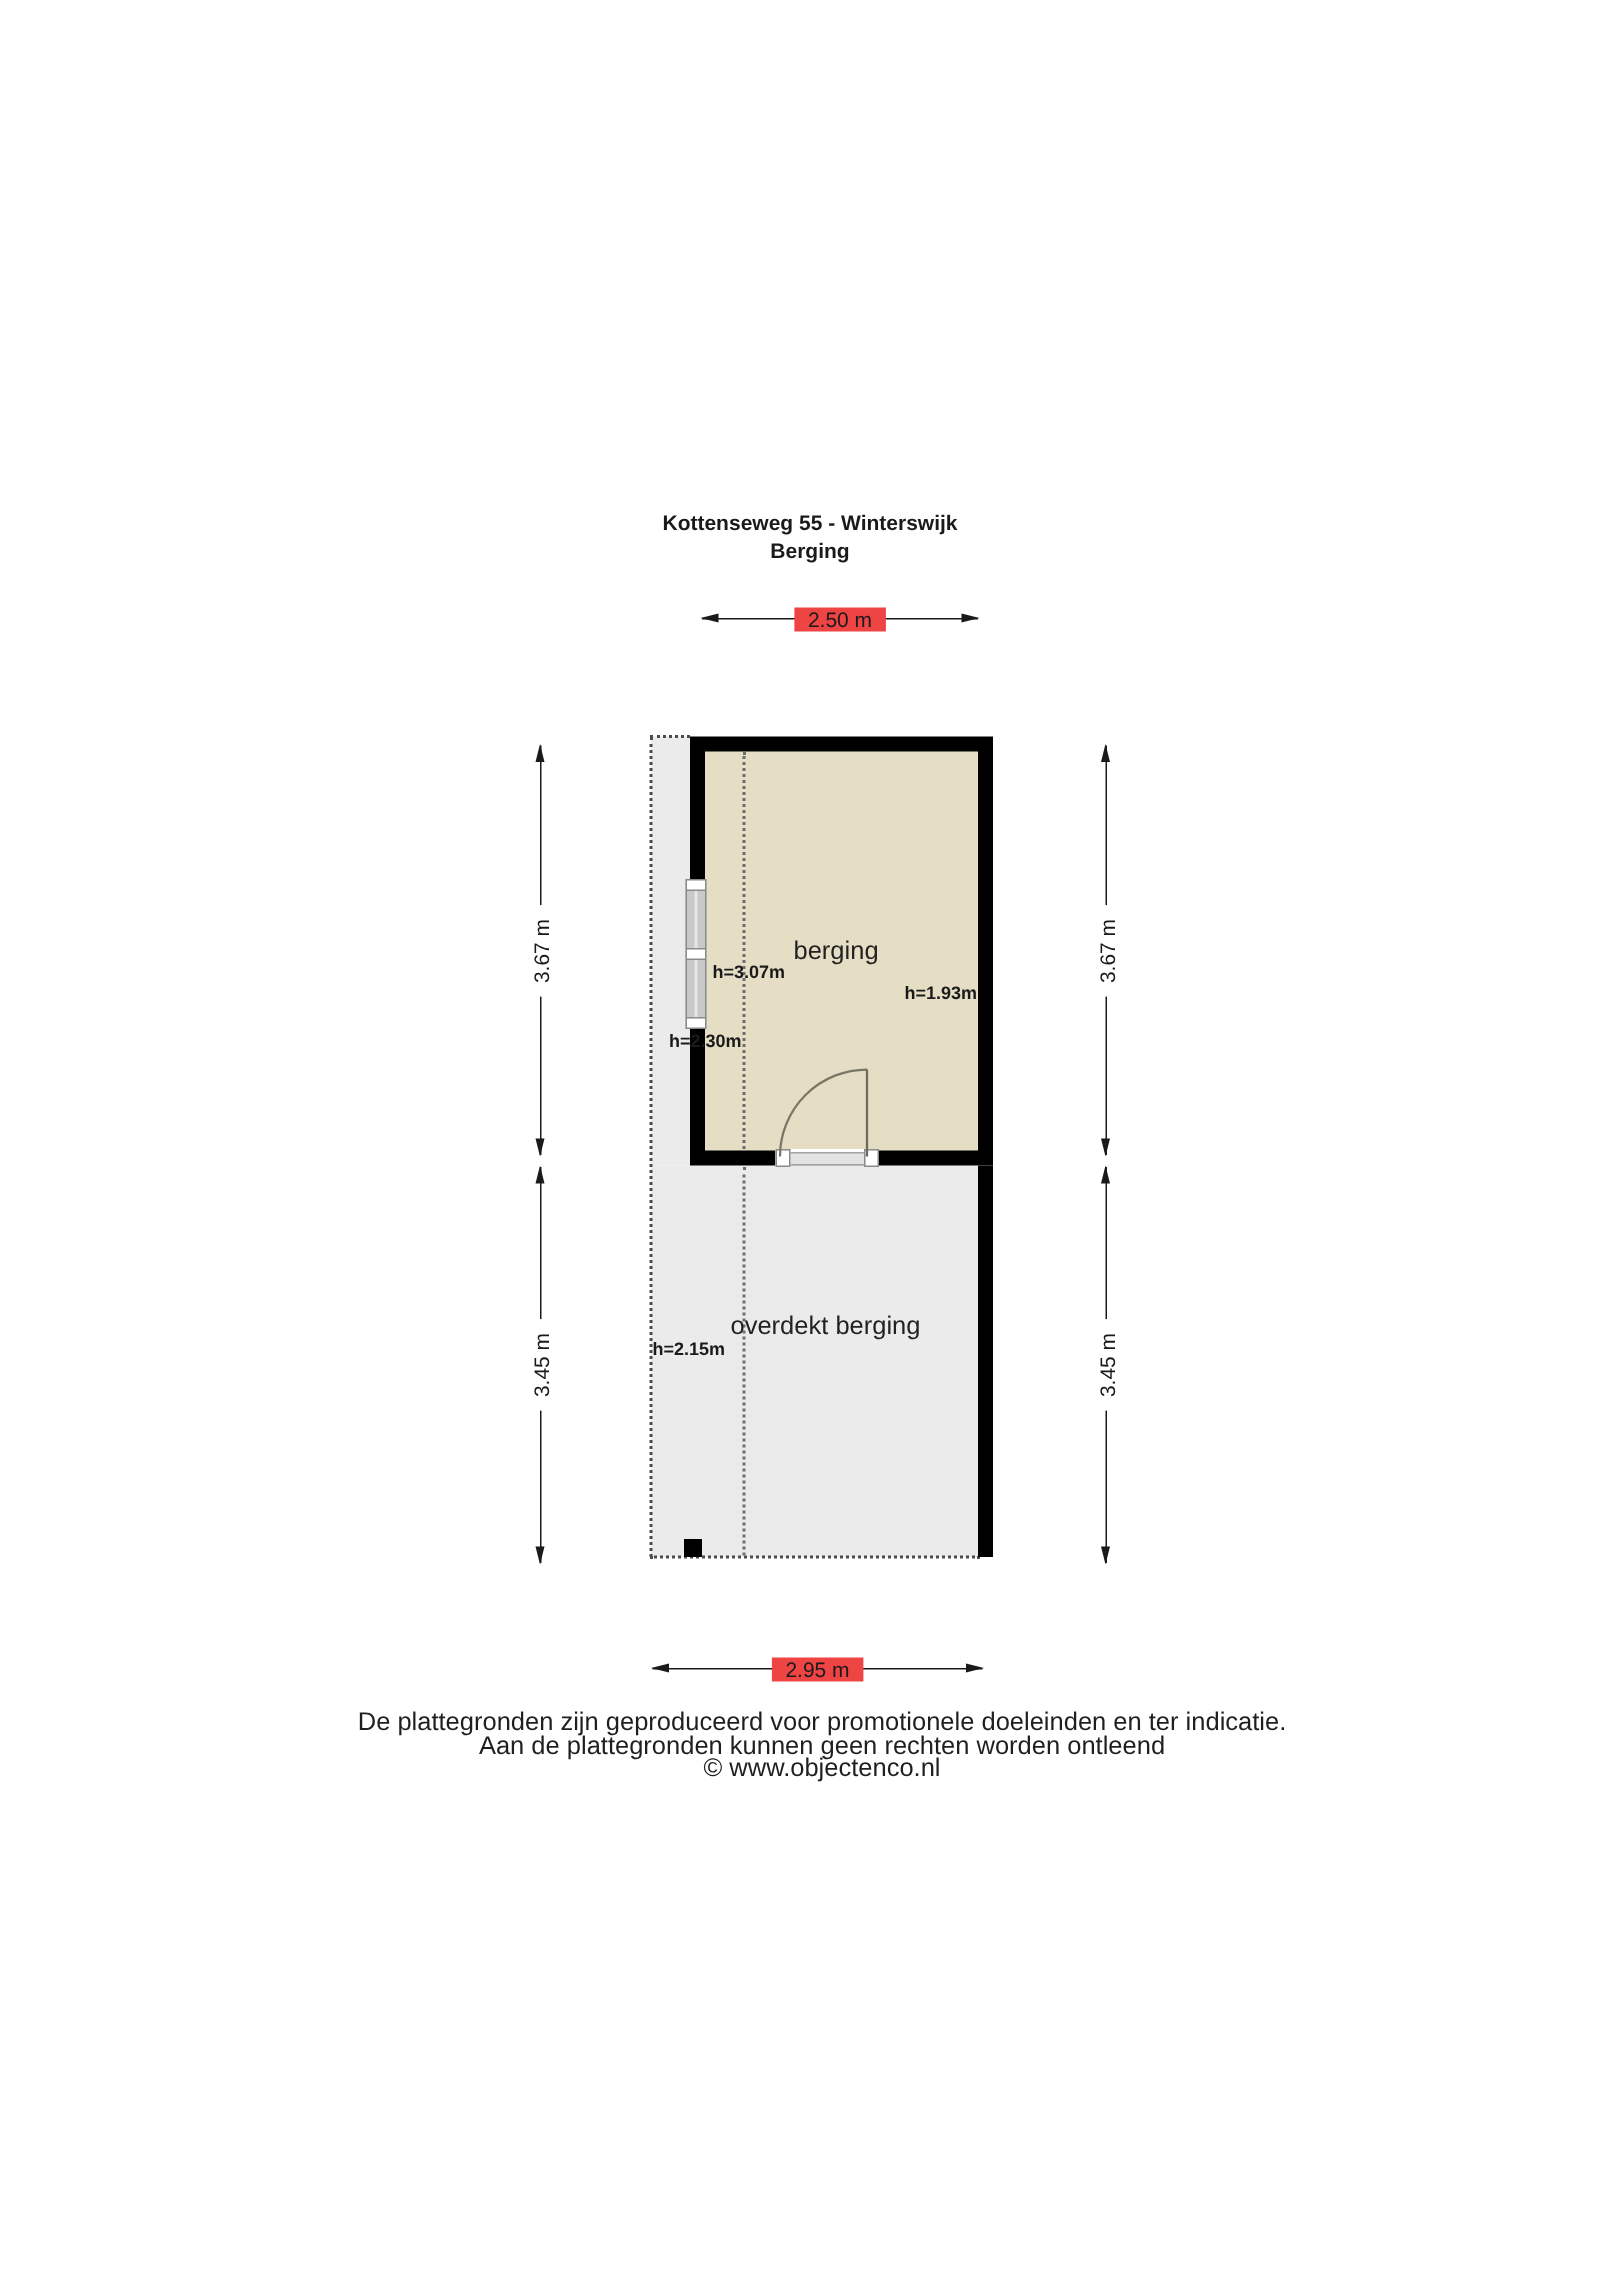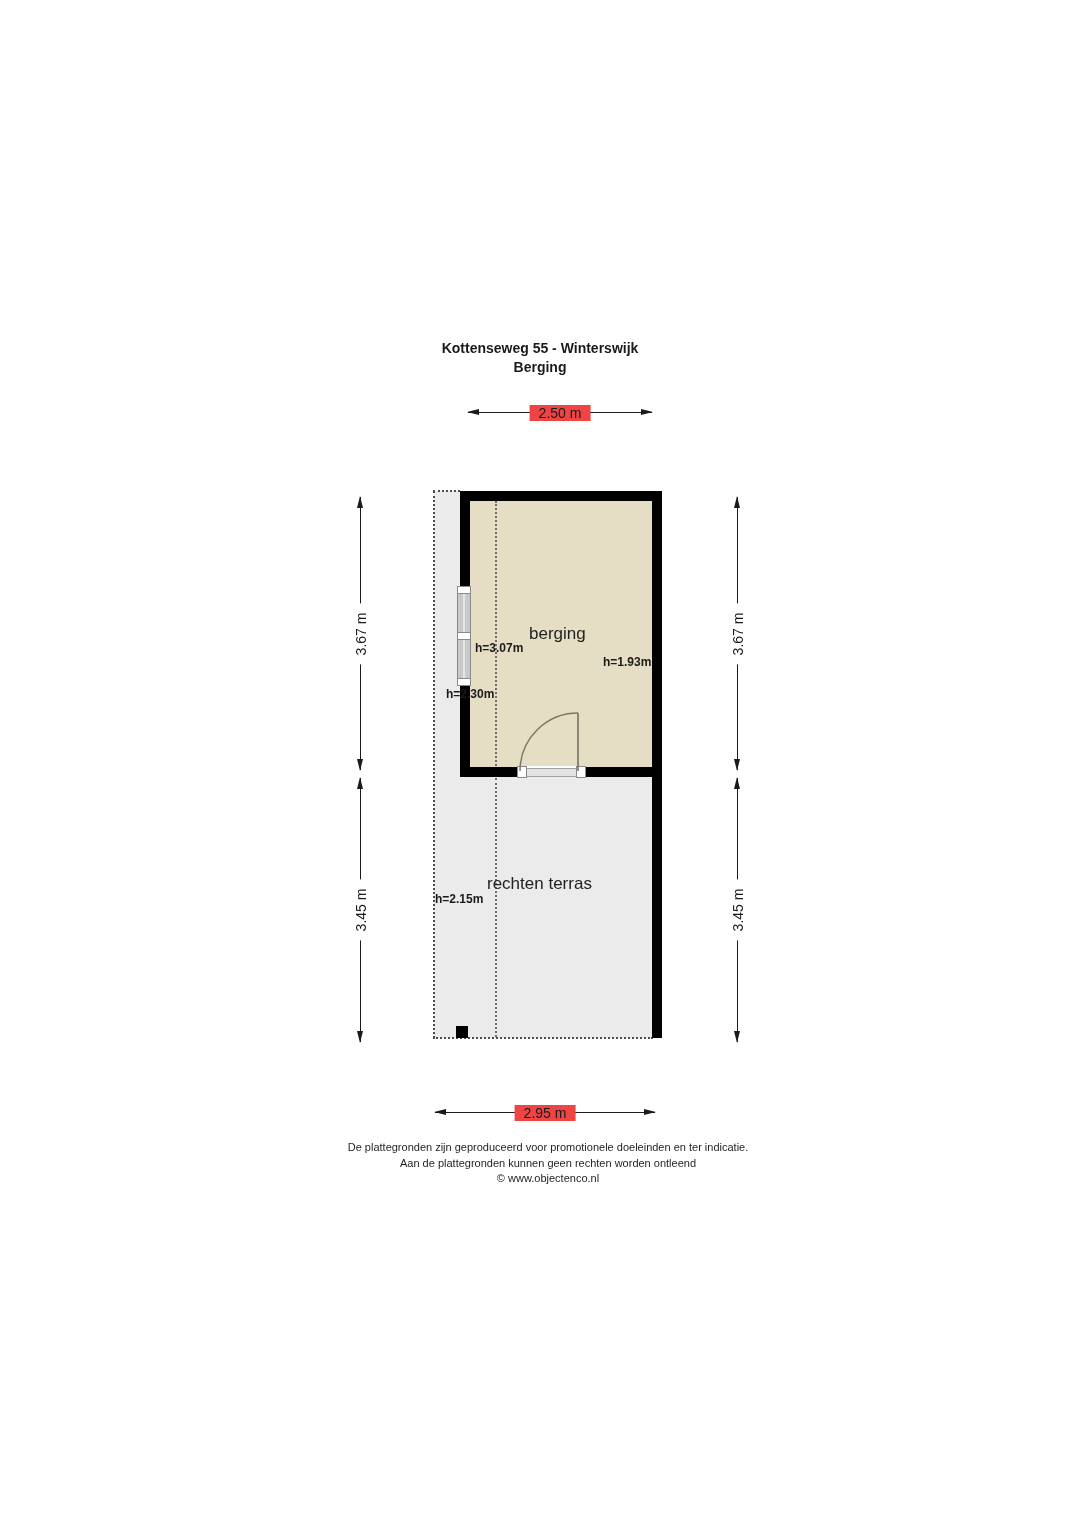--- a/index.html
+++ b/index.html
@@ -52,21 +52,21 @@
   .door-sill{left:526px;top:768px;width:51px;height:7px;background:#e3e3e3;border-top:1px solid #a2a2a2;border-bottom:1px solid #a2a2a2;}
   .door-cap{top:766px;width:8px;height:10px;background:#ffffff;border:1px solid #8a8a8a;}
 
   .post{left:456px;top:1026px;width:12px;height:12px;background:#000000;}
 
   
   .room-label{font-size:17px;color:#222222;white-space:nowrap;}
   .h-label{font-size:12px;font-weight:bold;color:#1a1a1a;white-space:nowrap;}
 
   
-  .footer{left:16px;right:0;top:1140px;text-align:center;font-size:11px;line-height:15.5px;color:#1f1f1f;}
+  .footer{left:16px;right:0;top:1140px;text-align:center;font-size:17px;line-height:15.5px;color:#1f1f1f;}
 </style>
 </head>
 <body>
 
 <div id="canvas">
 
   <div class="abs title">
     <div>Kottenseweg 55 - Winterswijk</div>
     <div>Berging</div>
   </div>
@@ -129,21 +129,21 @@
     <line x1="64" y1="7" x2="64" y2="65" stroke="#6e6a5d" stroke-width="1.5"></line>
   </svg>
 
   <div class="abs post"></div>
 
   <div class="abs room-label" style="left:529px;top:624px;">berging</div>
   <div class="abs h-label" style="left:475px;top:641px;">h=3.07m</div>
   <div class="abs h-label" style="left:446px;top:656px;margin-top:31px;">h=2.30m</div>
   <div class="abs h-label" style="left:603px;top:655px;">h=1.93m</div>
 
-  <div class="abs room-label" style="left:487px;top:874px;">rechten terras</div>
+  <div class="abs room-label" style="left:487px;top:874px;">overdekt berging</div>
   <div class="abs h-label" style="left:435px;top:892px;">h=2.15m</div>
 
   <div class="abs dim-h" style="left:435px;top:1112px;width:220px;text-align:right;">
     <span class="arrow-l"></span>
     <span class="arrow-r"></span>
     <span class="dim-label">2.95 m</span>
   </div>
 
   <div class="abs footer">
     <div>De plattegronden zijn geproduceerd voor promotionele doeleinden en ter indicatie.</div>

